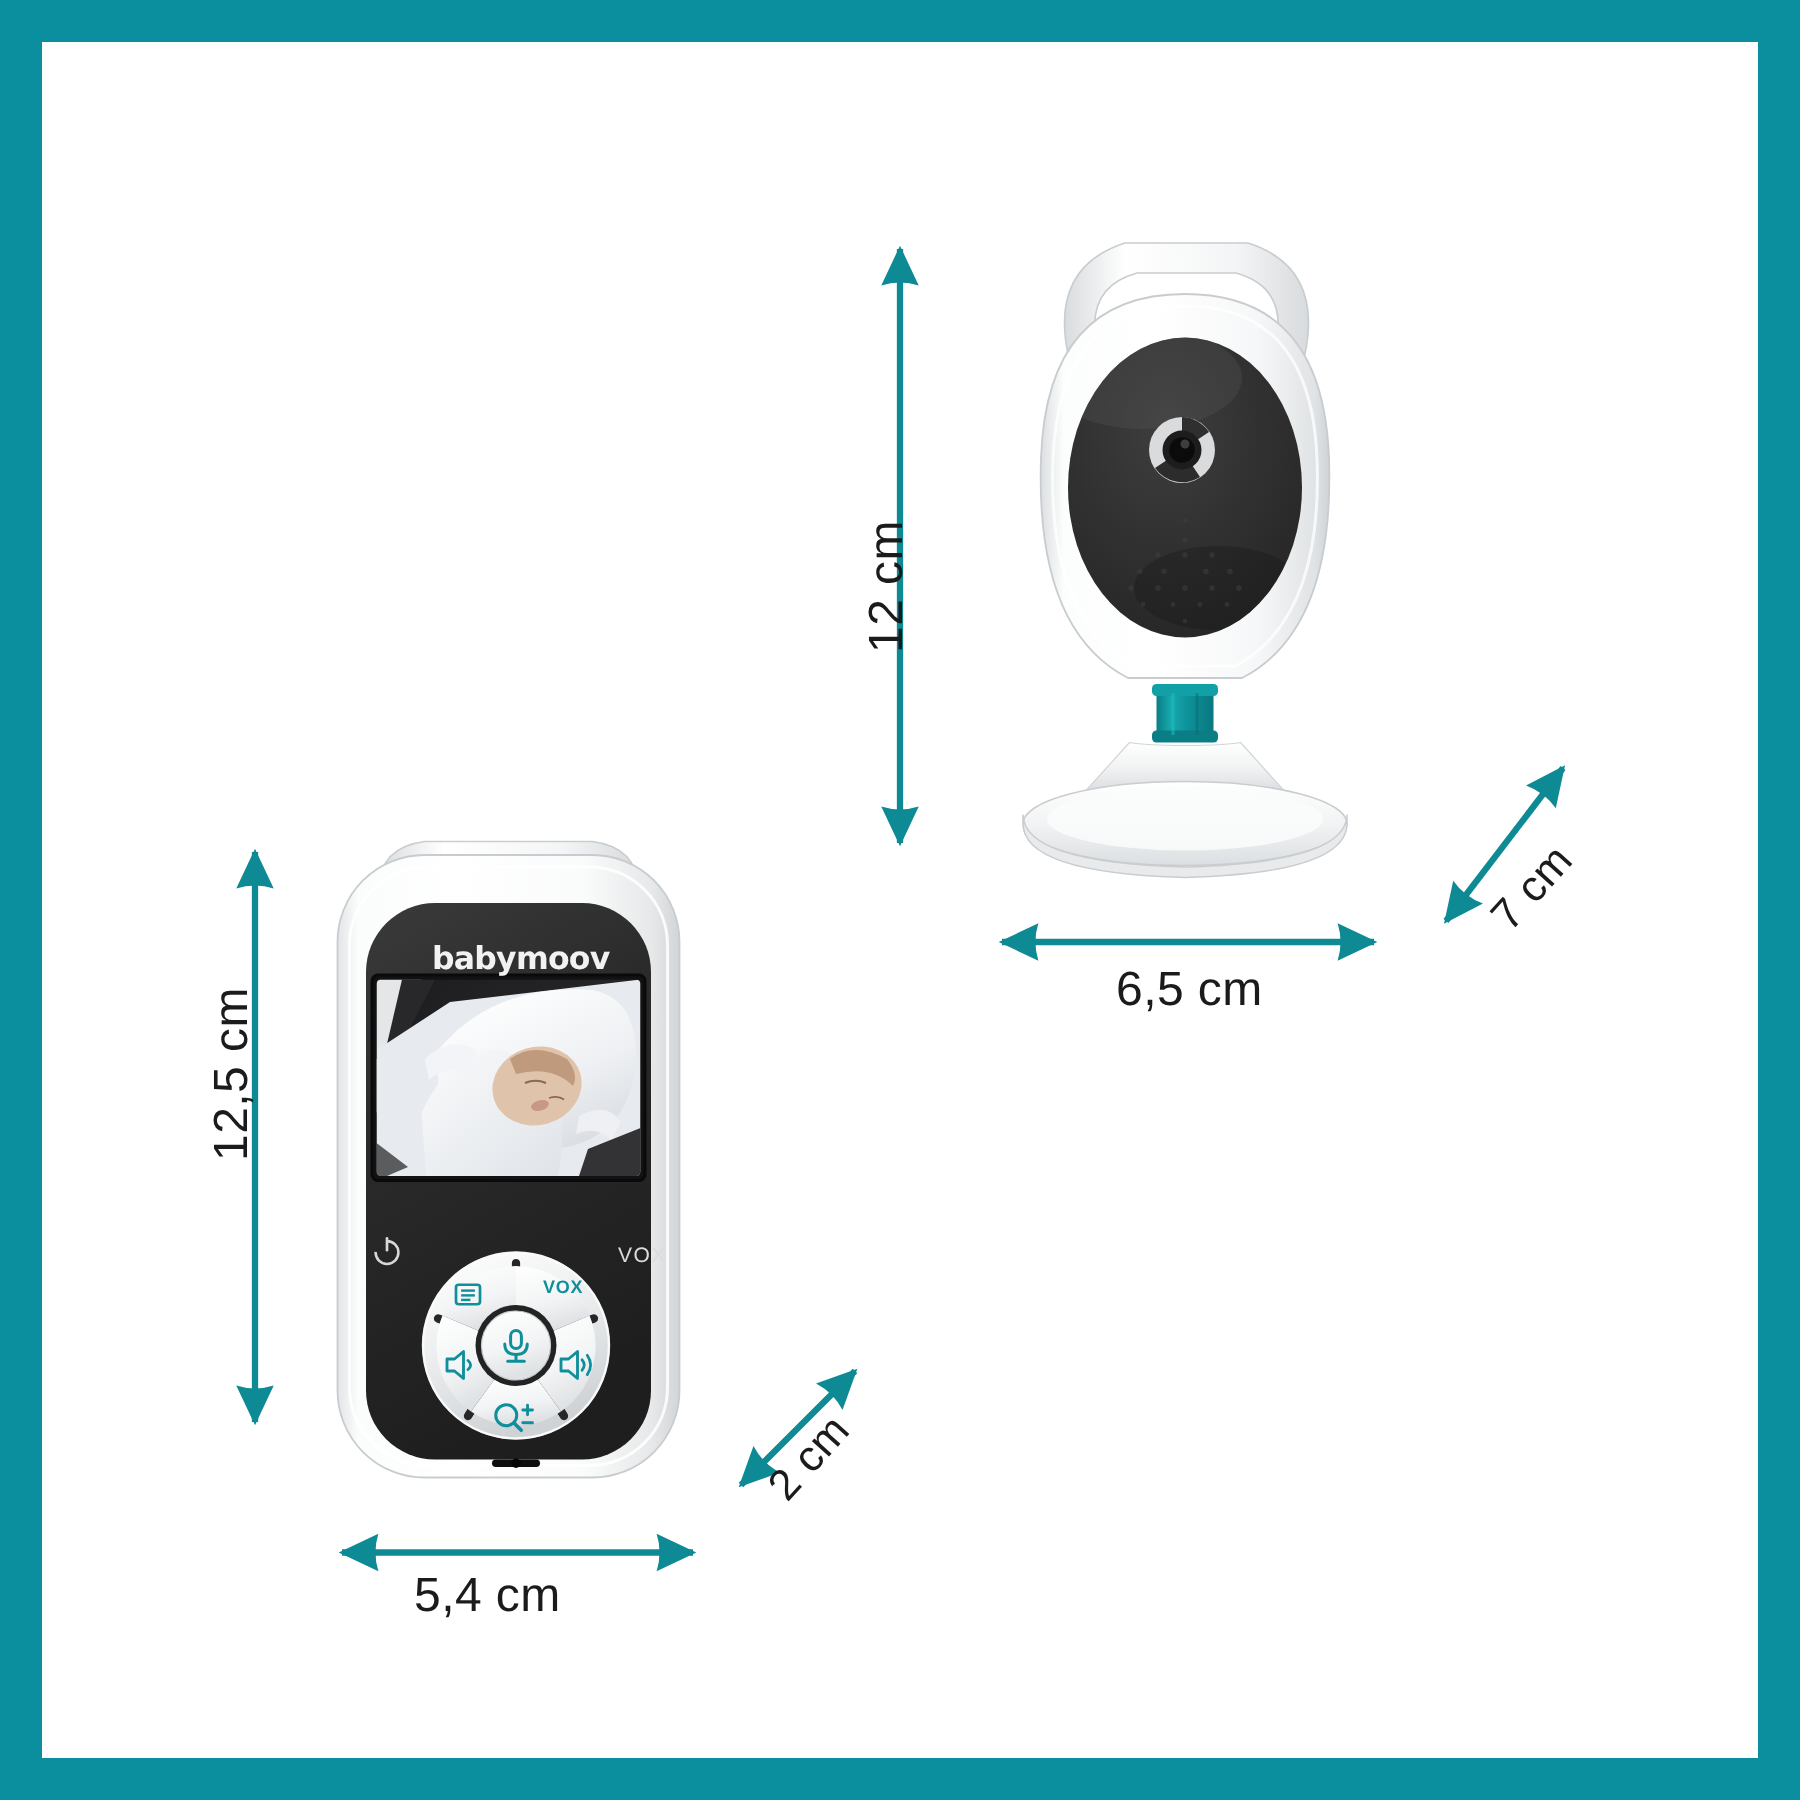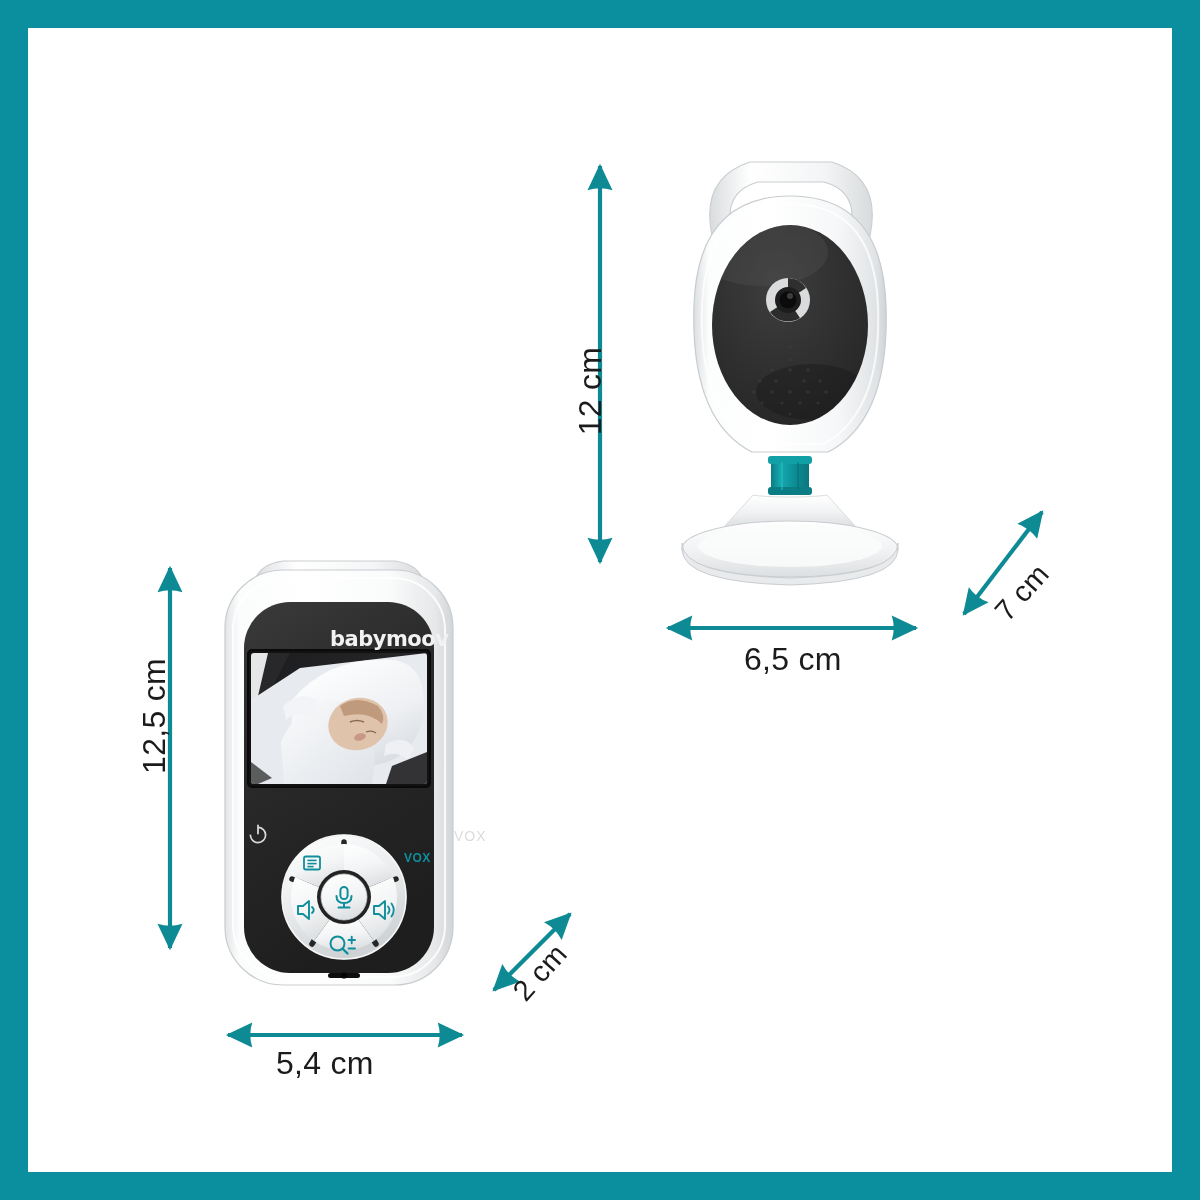--- a/index.html
+++ b/index.html
@@ -21,21 +21,21 @@
     line-height:1;
   }
   #lbl-125{left:96px;top:700px;transform:rotate(-90deg);transform-origin:50% 50%;font-size:32px;}
   #lbl-75 {left:276px;top:1047px;font-size:32px;}
   #lbl-2  {left:508px;top:958px;transform:rotate(-48deg);transform-origin:50% 50%;font-size:29px;}
   #lbl-12 {left:546px;top:375px;transform:rotate(-90deg);transform-origin:50% 50%;font-size:32px;}
   #lbl-65 {left:744px;top:643px;font-size:32px;}
   #lbl-7  {left:990px;top:578px;transform:rotate(-48deg);transform-origin:50% 50%;font-size:29px;}
 
   
-  .devtext{position:absolute;white-space:nowrap;pointer-events:none;margin-left:42px;}
+  .devtext{position:absolute;white-space:nowrap;pointer-events:none;}
   #brand{
     left:288px;top:627px;font-size:21px;color:#f2f2f2;font-weight:700;
     letter-spacing:-0.5px;font-family:"DejaVu Sans",sans-serif;
   }
   #voxlabel{left:412px;top:828px;font-size:14px;color:#dcdcdc;letter-spacing:1px;}
   #btn-vox-text{left:362px;top:851px;font-size:12px;color:#0f8e9b;font-weight:700;letter-spacing:0.5px;}
 </style>
 </head>
 <body>
 

